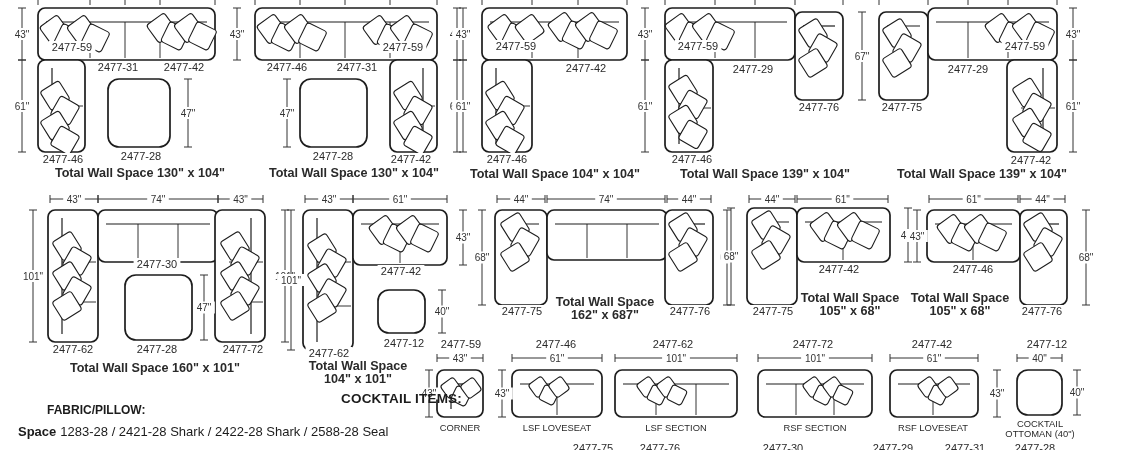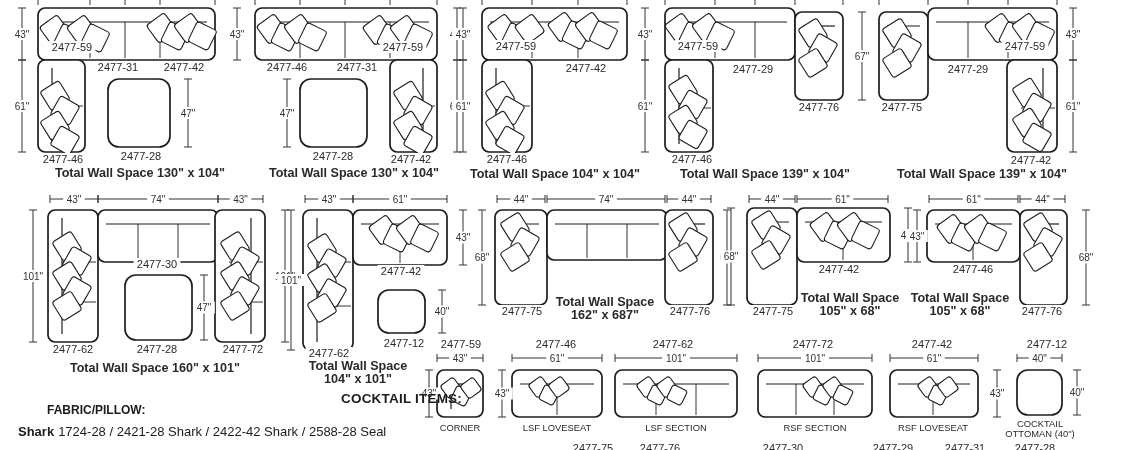--- a/index.html
+++ b/index.html
@@ -738,15 +738,15 @@
         <line x1="879" y1="0" x2="879" y2="5" stroke="#333333" stroke-width="1"></line>
         <line x1="928" y1="0" x2="928" y2="5" stroke="#333333" stroke-width="1"></line>
         <line x1="968" y1="0" x2="968" y2="5" stroke="#333333" stroke-width="1"></line>
         <line x1="1008" y1="0" x2="1008" y2="5" stroke="#333333" stroke-width="1"></line>
         <line x1="1057" y1="0" x2="1057" y2="5" stroke="#333333" stroke-width="1"></line>
       </g>
     </svg>
   <div class="hdr avail">COCKTAIL ITEMS:</div>
   <div class="hdr fabric-title">FABRIC/PILLOW:</div>
   <div class="hdr fabric-line">
-    <b>Shark</b><span>1724-28 / 2421-28 Shark / 2422-42 Shark / 2588-28 Seal</span>
+    <b>Space</b><span>1283-28 / 2421-28 Shark / 2422-28 Shark / 2588-28 Seal</span>
   </div>
 </div>
 
 </body></html>

